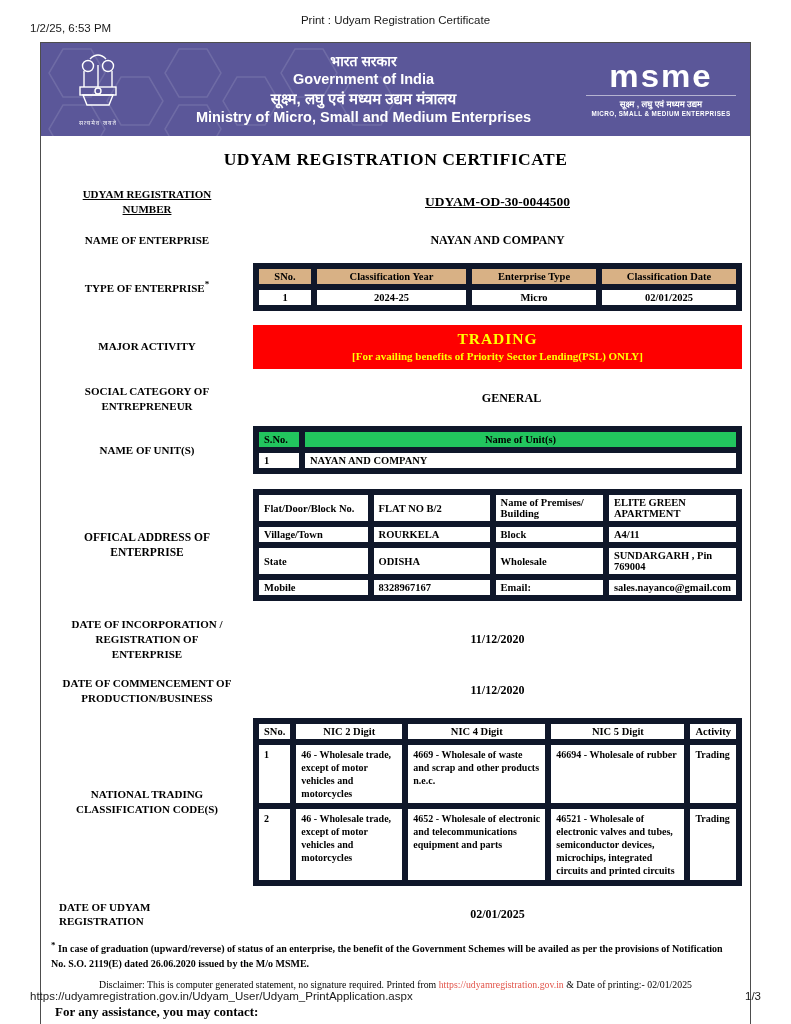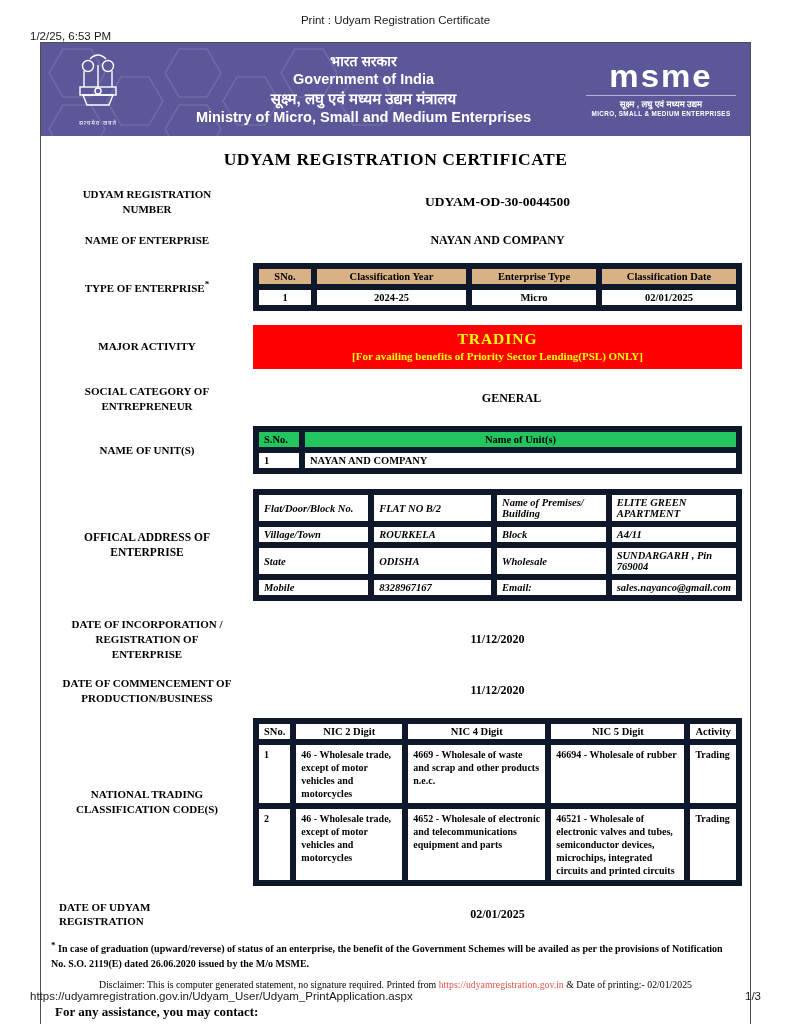--- a/index.html
+++ b/index.html
@@ -3,21 +3,21 @@
 <meta charset="utf-8">
 <style>
   * { margin:0; padding:0; box-sizing:border-box; }
   body {
     width:791px; height:1024px; background:#ffffff; position:relative;
     font-family:"Liberation Serif", serif; color:#000;
   }
   
   .print-header { position:relative; height:30px; font-family:"Liberation Sans", sans-serif;
     font-size:11.5px; color:#1a1a1a; }
-  .print-header .stamp { position:absolute; left:30px; top:30px; }
+  .print-header .stamp { position:absolute; left:30px; top:22px; }
   .print-header .ptitle { position:absolute; left:0; right:0; top:14px; text-align:center; }
   .print-footer { position:absolute; left:30px; right:30px; top:990px;
     font-family:"Liberation Sans", sans-serif; font-size:11.5px; color:#1a1a1a;
     display:flex; justify-content:space-between; }
 
   
   .cert { position:relative; width:711px; margin:12px auto 0 auto; border:1px solid #4d4d4d;
     background:#fff; overflow:hidden; padding-bottom:150px; }
 
   
@@ -46,21 +46,21 @@
   .fvalue { font-weight:bold; font-size:12px; text-align:center; padding-right:8px; }
   .fvalue.big { font-size:13.5px; }
   .content-col { padding-right:8px; }
 
   table { border-collapse:collapse; width:100%; }
   th, td { border:6px solid #0f172a; font-size:10.5px; font-weight:bold; padding:2px 5px; }
   th { background:#d8b185; text-align:center; }
   .type-table td { text-align:center; height:17px; }
   .units-table th { background:#22c55e; }
   .units-table td { text-align:left; height:19px; }
-  .addr-table td { text-align:left; font-size:10.5px; height:18px;font-style:italic; }
+  .addr-table td { text-align:left; font-size:10.5px; height:18px; }
   .nic-table th { background:#fff; }
   .nic-table td { vertical-align:top; font-size:10px; text-align:left; padding:3px 5px; line-height:1.3; }
 
   .major-box { background:#fe0000; color:#ffff00; text-align:center; padding:5px 4px 7px 4px; }
   .major-main { font-size:15.5px; font-weight:bold; letter-spacing:1px; }
   .major-note { font-size:11px; font-weight:bold; margin-top:2px; }
 
   .footnote { margin:10px 12px 0 10px; font-size:10px; font-weight:bold; line-height:1.45; }
   .footnote sup { font-size:9px; }
   .disclaimer { text-align:center; font-size:9.8px; margin-top:7px; }
@@ -121,21 +121,21 @@
     </div>
     <div class="msme-logo">
       <div class="msme-word">msme</div>
       <div class="msme-hi">सूक्ष्म , लघु एवं मध्यम उद्यम</div>
       <div class="msme-en">MICRO, SMALL &amp; MEDIUM ENTERPRISES</div>
     </div>
   </div>
 
   <div class="cert-title">UDYAM REGISTRATION CERTIFICATE</div>
 
-  <div class="frow" style="margin-top:17px;">
+  <div class="frow" style="margin-top:17px;text-decoration:underline;">
     <div class="flabel">UDYAM REGISTRATION NUMBER</div>
     <div class="fvalue big">UDYAM-OD-30-0044500</div>
   </div>
 
   <div class="frow" style="margin-top:16px;">
     <div class="flabel">NAME OF ENTERPRISE</div>
     <div class="fvalue">NAYAN AND COMPANY</div>
   </div>
 
   <div class="frow" style="margin-top:15px;">

